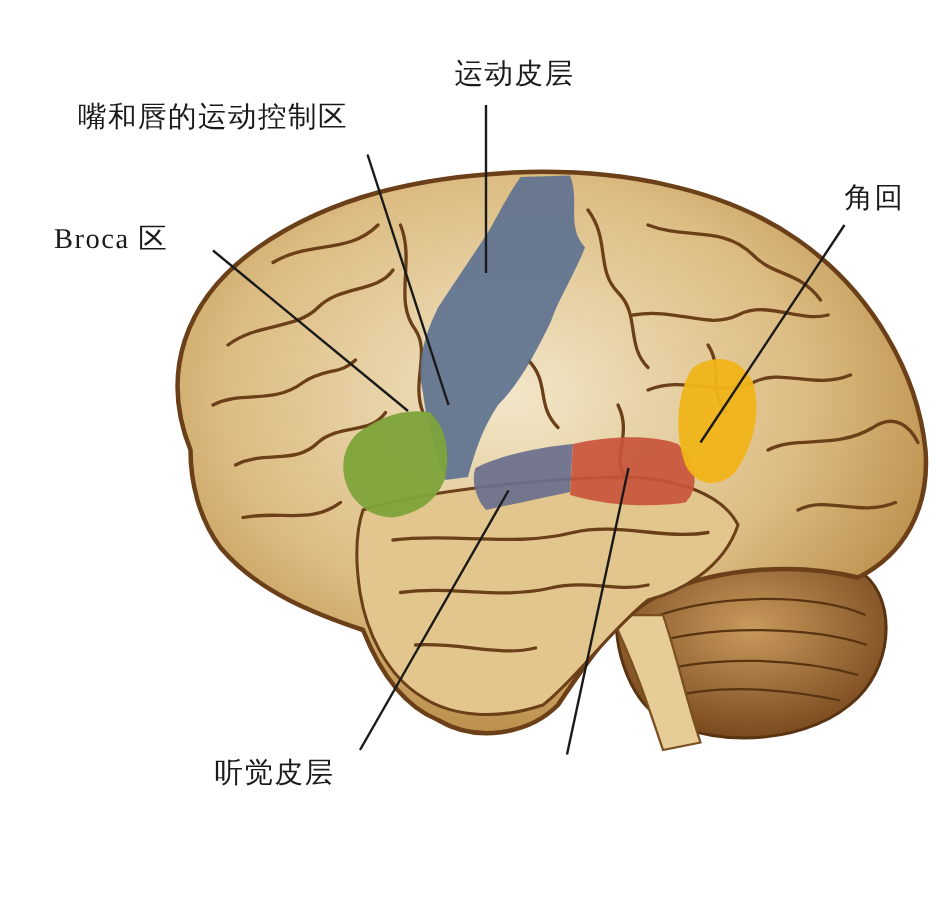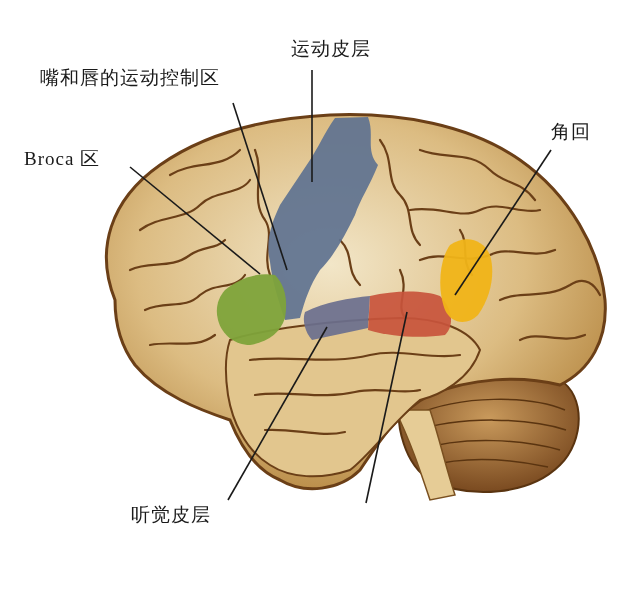--- a/index.html
+++ b/index.html
@@ -1,18 +1,18 @@
 <!DOCTYPE html>
 <html><head>
 <meta charset="utf-8">
 <style>
   html, body { margin: 0; padding: 0; background: #ffffff; }
   body { width: 632px; height: 600px; position: relative; overflow: hidden;
          font-family: "DejaVu Serif", "Liberation Serif", serif; }
-  .stage { position: absolute; left: 0; top: 0; width: 572px; height: 600px; }
+  .stage { position: absolute; left: 12px; top: 0; width: 572px; height: 600px; }
   svg.brain { position: absolute; left: 0; top: 0; }
   .label { position: absolute; font-size: 19px; color: #1a1a1a; white-space: nowrap;
            letter-spacing: 1px; }
   .label.latin { font-family: "Liberation Serif", "DejaVu Serif", serif; font-size: 19px; }
 </style>
 </head>
 <body>
 
 <div class="stage">
   <svg class="brain" width="632" height="600" viewBox="0 0 632 600">

